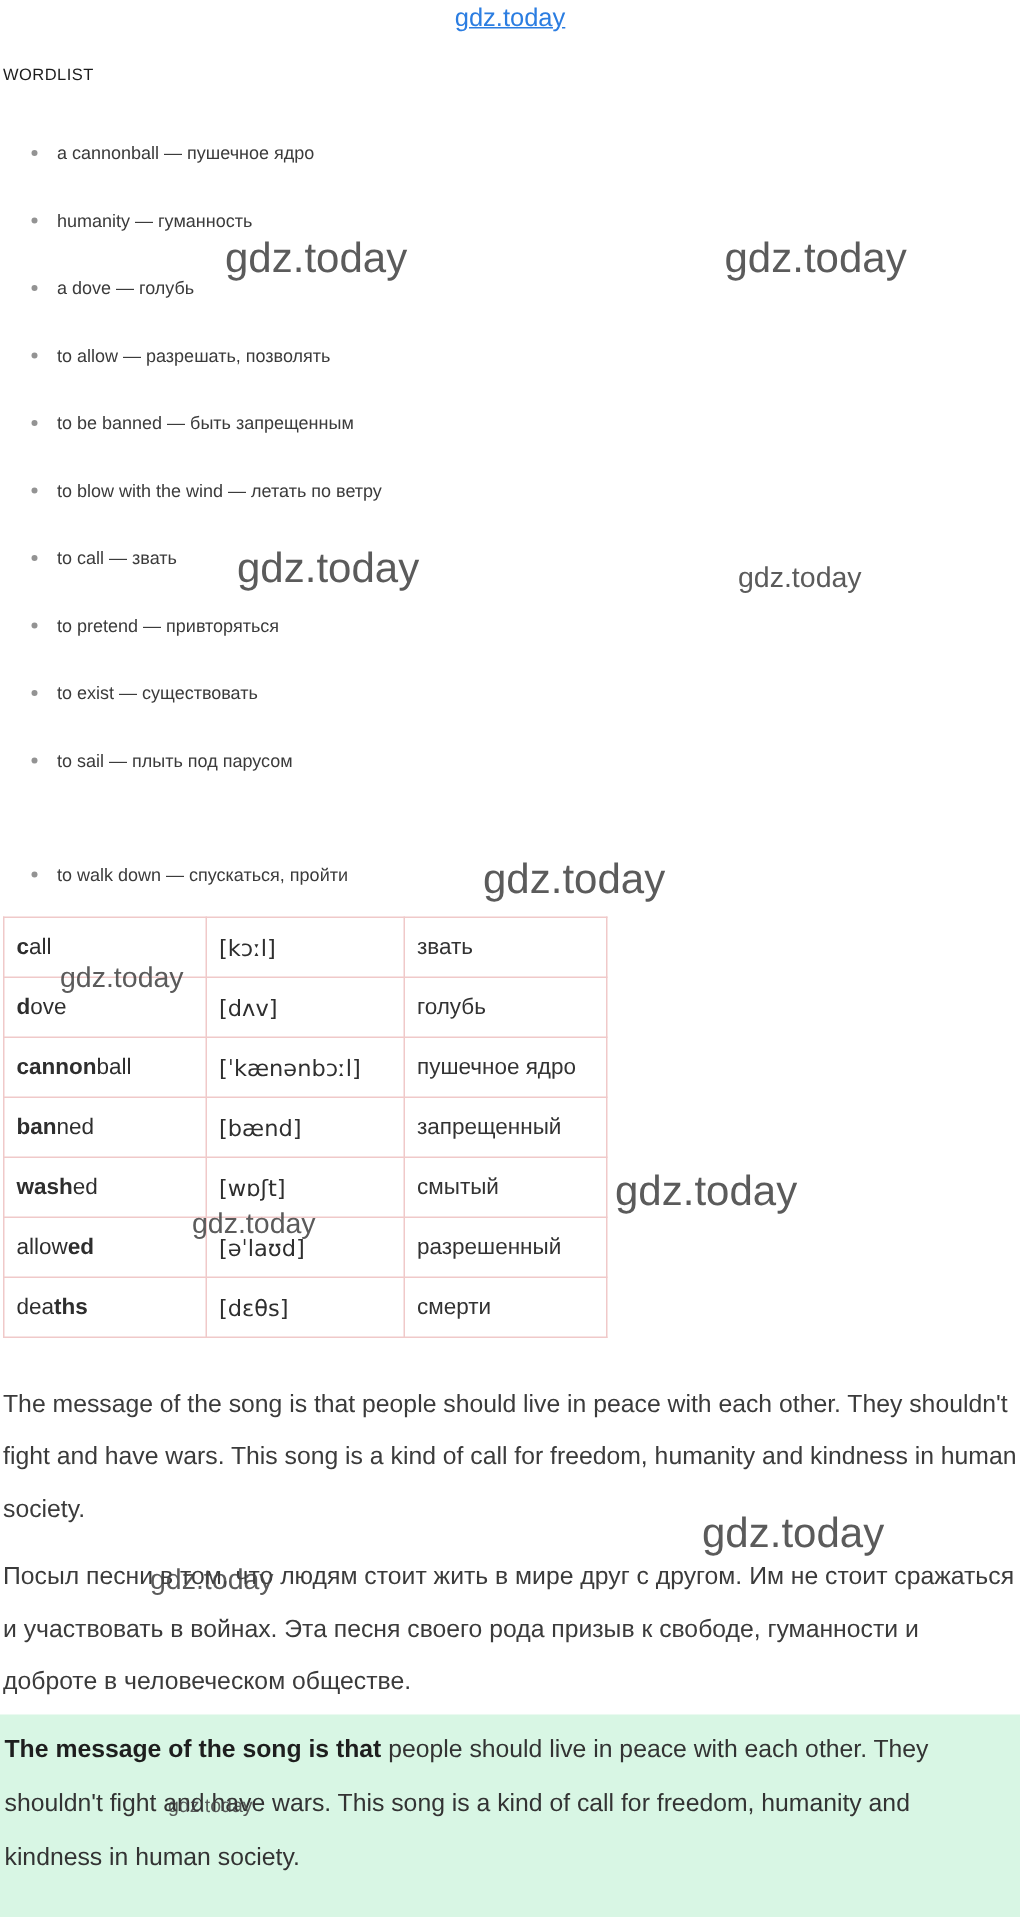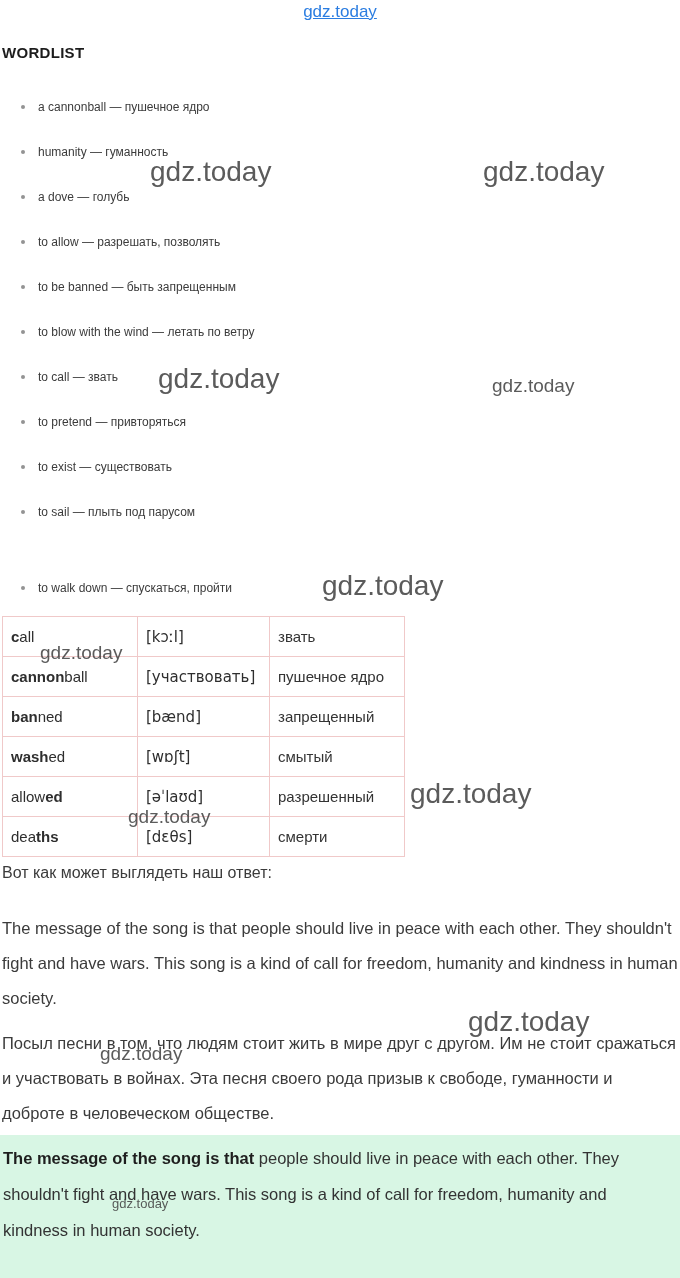--- a/index.html
+++ b/index.html
@@ -6,21 +6,21 @@
     --accent-link:#2b7de1;
     --table-border:#f0c9c9;
     --highlight-bg:#d8f6e4;
     --wm-gray:#454545;
   }
   *{margin:0;padding:0;box-sizing:border-box;}
   html,body{width:680px;height:1278px;overflow:hidden;background:#ffffff;
     font-family:"Liberation Sans","DejaVu Sans",sans-serif;color:#3b3b3b;}
   .page{position:relative;width:680px;height:1278px;padding:44px 0 0 2px;}
 
-  .title{font-size:15px;font-weight:700;color:#1c1c1c;letter-spacing:.3px;}
+  .title{font-size:11px;font-weight:400;color:#1c1c1c;letter-spacing:.3px;}
 
   .wordlist{list-style:none;margin-top:38px;padding-left:36px;}
   .wordlist li{position:relative;height:45px;font-size:12px;line-height:17px;color:#3b3b3b;}
   .wordlist li:last-child{height:26px;margin-top:31px;}
   .wordlist li::before{content:"";position:absolute;left:-17px;top:6px;width:4px;height:4px;
     border-radius:50%;background:#939393;}
 
   .word-table{border-collapse:collapse;table-layout:fixed;width:402px;margin-top:10px;}
   .word-table td{border:1px solid var(--table-border);height:40px;padding:0 8px;
     font-size:15px;color:#2e2e2e;vertical-align:middle;margin-left:44px;}
@@ -66,22 +66,27 @@
     </ul>
 
   <table class="word-table">
     <tbody>
         <tr>
           <td class="c-word"><span class="b">c</span><span>all</span></td>
           <td class="c-ipa">[kɔːl]</td>
           <td class="c-tr">звать</td>
         </tr>
         <tr>
+          <td class="c-word"><span class="b">d</span><span>ove</span></td>
+          <td class="c-ipa">[dʌv]</td>
+          <td class="c-tr">голубь</td>
+        </tr>
+        <tr>
           <td class="c-word"><span class="b">cannon</span><span>ball</span></td>
-          <td class="c-ipa">[участвовать]</td>
+          <td class="c-ipa">[ˈkænənbɔːl]</td>
           <td class="c-tr">пушечное ядро</td>
         </tr>
         <tr>
           <td class="c-word"><span class="b">ban</span><span>ned</span></td>
           <td class="c-ipa">[bænd]</td>
           <td class="c-tr">запрещенный</td>
         </tr>
         <tr>
           <td class="c-word"><span class="b">wash</span><span>ed</span></td>
           <td class="c-ipa">[wɒʃt]</td>
@@ -93,21 +98,20 @@
           <td class="c-tr">разрешенный</td>
         </tr>
         <tr>
           <td class="c-word"><span>dea</span><span class="b">ths</span></td>
           <td class="c-ipa">[dɛθs]</td>
           <td class="c-tr">смерти</td>
         </tr>
       </tbody>
   </table>
 
-  <p class="intro">Вот как может выглядеть наш ответ:</p>
 
   <p class="para">The message of the song is that people should live in peace with each other. They shouldn't fight and have wars. This song is a kind of call for freedom, humanity and kindness in human society.</p>
 
   <p class="para ru">Посыл песни в том, что людям стоит жить в мире друг с другом. Им не стоит сражаться и участвовать в войнах. Эта песня своего рода призыв к свободе, гуманности и доброте в человеческом обществе.</p>
 
   <div class="highlight-box"><span class="lead">The message of the song is that</span><span> people should live in peace with each other. They shouldn't fight and have wars. This song is a kind of call for freedom, humanity and kindness in human society.</span></div>
 
   <div class="wm-layer">
     <a class="wm-link">gdz.today</a>
   <span class="wm" style="left: 150px; top: 156px; font-size: 28px;">gdz.today</span>

